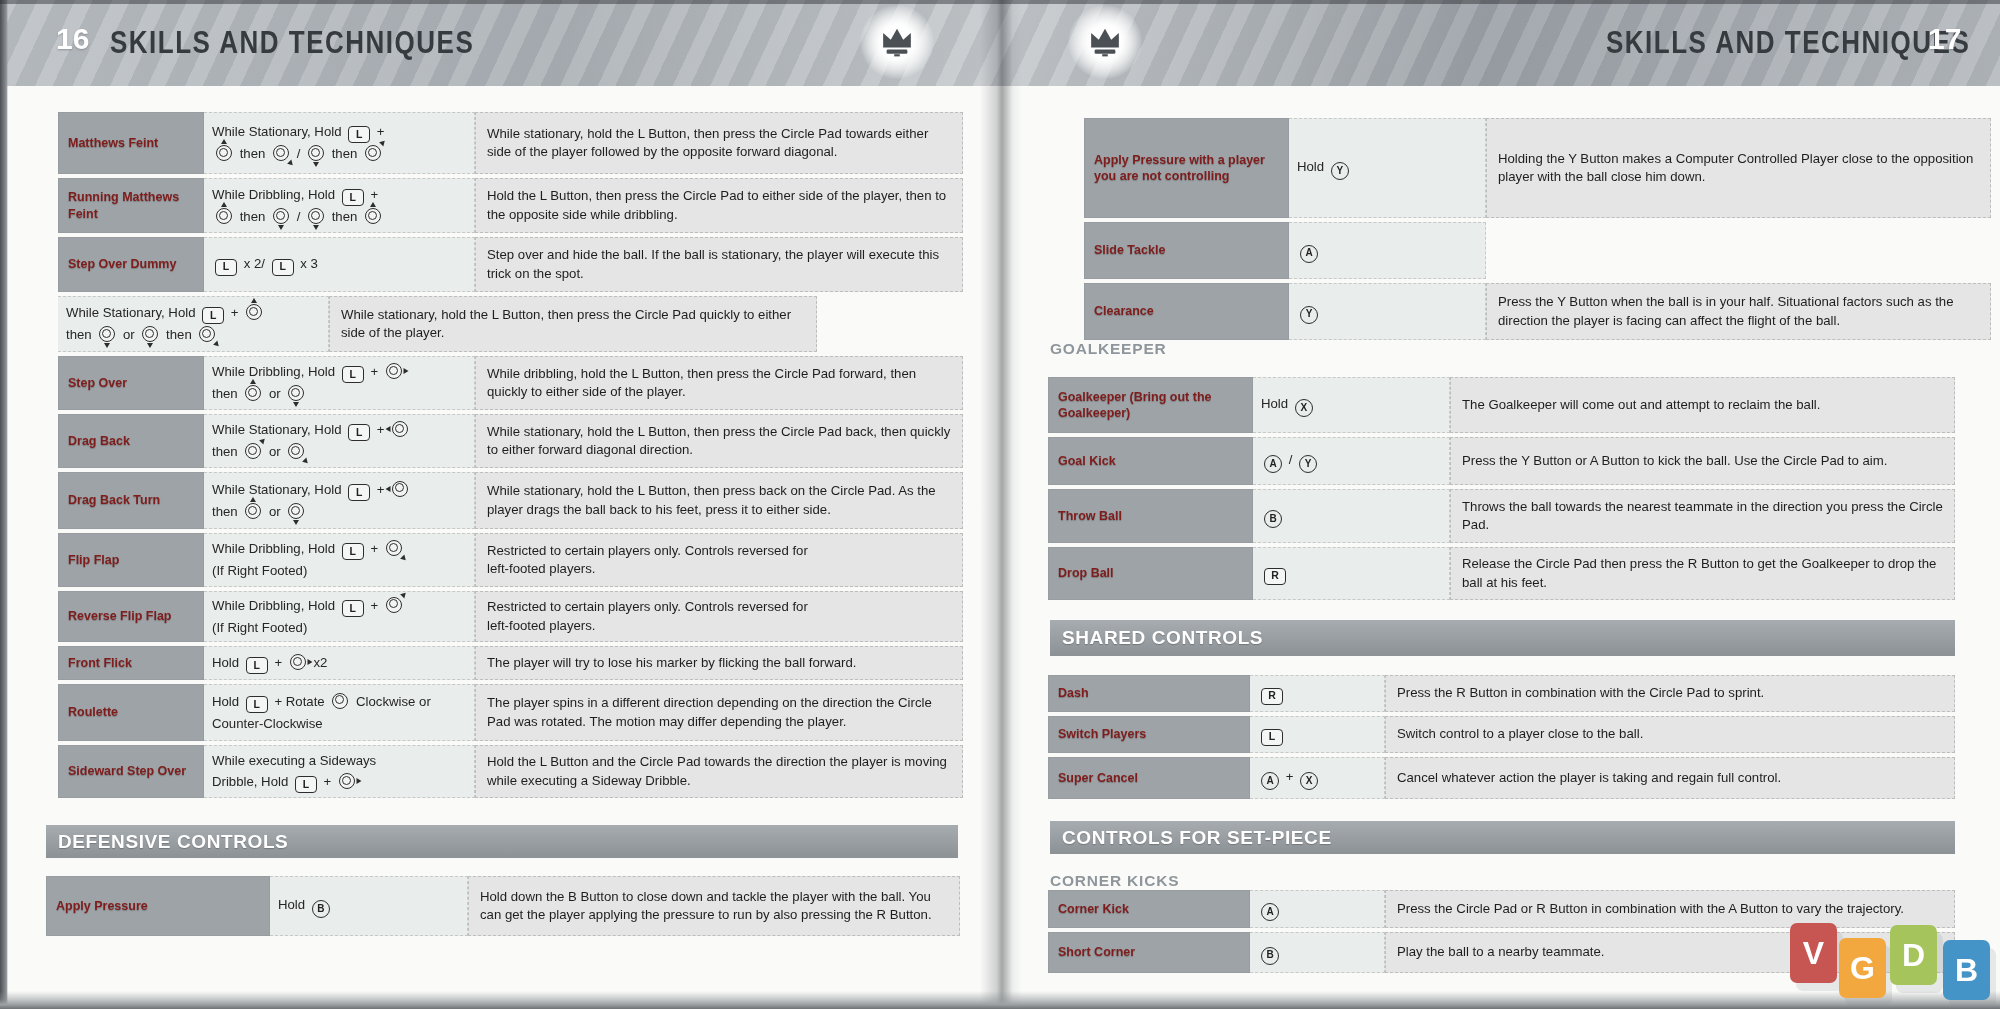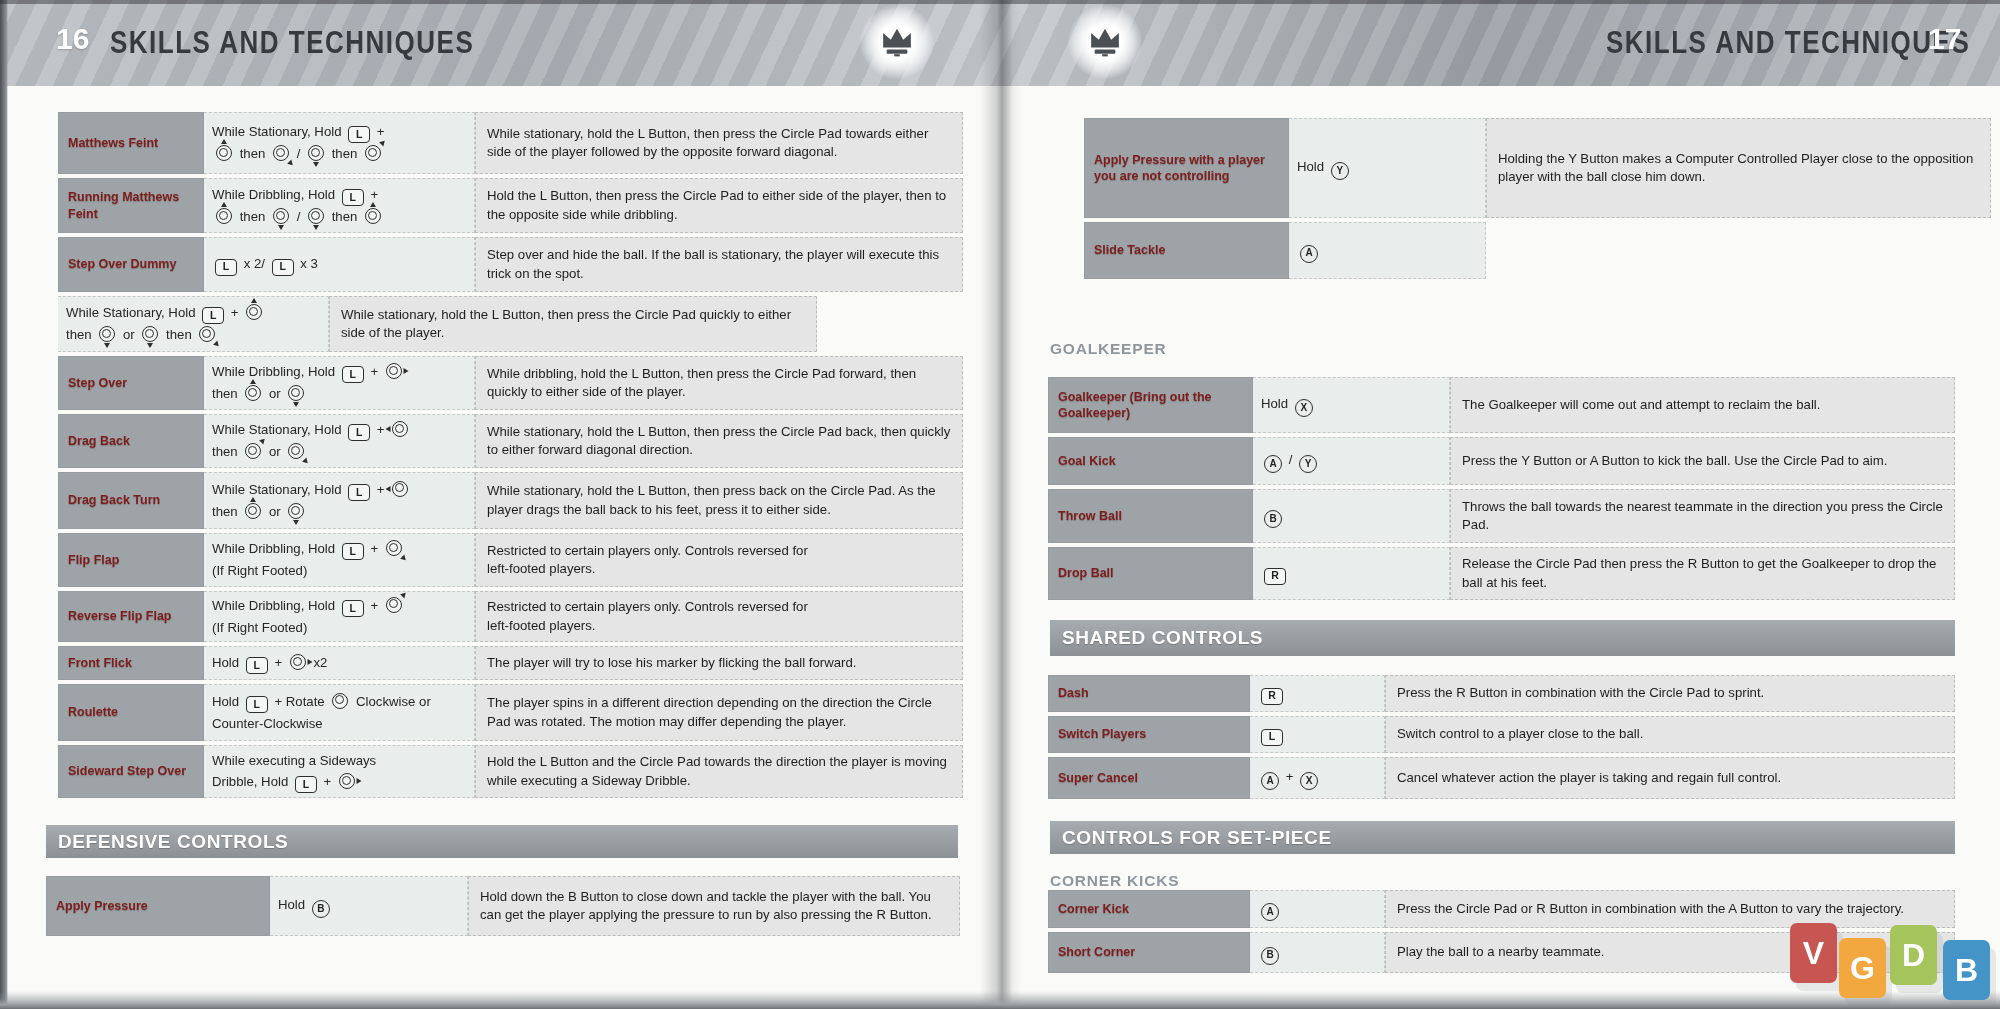--- a/index.html
+++ b/index.html
@@ -254,20 +254,29 @@
         <div class="c-desc">
           <span class="inner">Holding the Y Button makes a Computer Controlled Player close to the opposition player with the ball close him down.</span>
         </div>
       </div>
       <div class="crow" style="height: 57px;">
         <div class="c-name">Slide Tackle</div>
         <div class="c-ctrl">
           <span class="inner"><span class="key-face">A</span></span>
         </div>
       </div>
+      <div class="crow" style="height: 57px;">
+        <div class="c-name">Clearance</div>
+        <div class="c-ctrl">
+          <span class="inner"><span class="key-face">Y</span></span>
+        </div>
+        <div class="c-desc">
+          <span class="inner">Press the Y Button when the ball is in your half. Situational factors such as the direction the player is facing can affect the flight of the ball.</span>
+        </div>
+      </div>
     </div>
 
   <div class="sublabel l-gk">GOALKEEPER</div>
 
   <div class="ctable t-gk">
       <div class="crow" style="height: 56px;">
         <div class="c-name">Goalkeeper (Bring out the Goalkeeper)</div>
         <div class="c-ctrl">
           <span class="inner">Hold <span class="key-face">X</span></span>
         </div>

